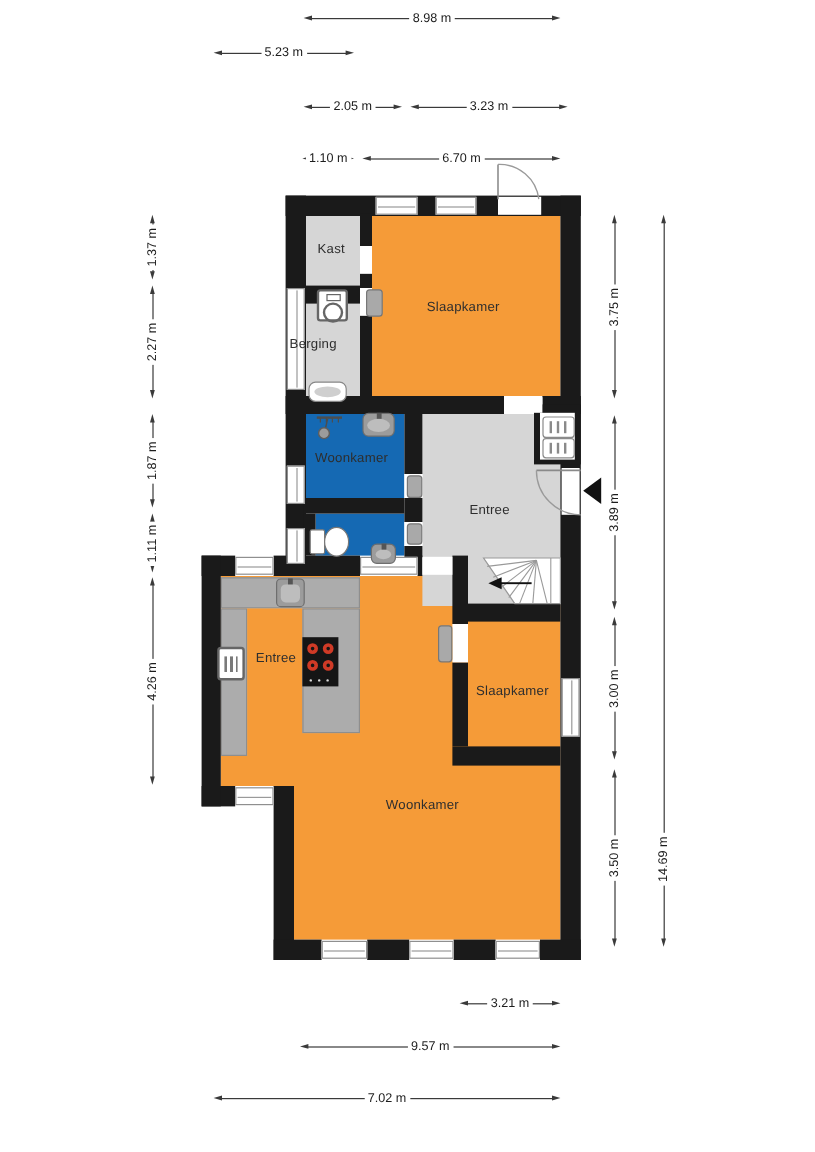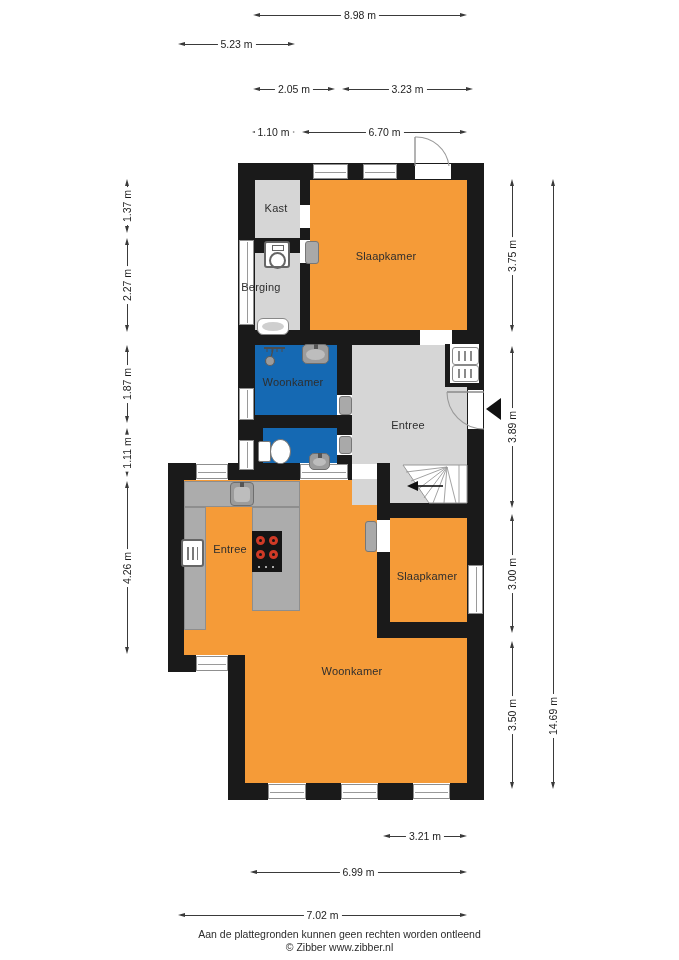--- a/index.html
+++ b/index.html
@@ -273,21 +273,21 @@
       <div class="dim h" style="left: 383px; top: 829px; width: 84px; height: 14px;">
         <div class="line-h"></div>
         <div class="arr ah-l"></div>
         <div class="arr ah-r"></div>
         <div class="lbl">3.21 m</div>
       </div>
       <div class="dim h" style="left: 250px; top: 865px; width: 217px; height: 14px;">
         <div class="line-h"></div>
         <div class="arr ah-l"></div>
         <div class="arr ah-r"></div>
-        <div class="lbl">6.99 m</div>
+        <div class="lbl">9.57 m</div>
       </div>
       <div class="dim h" style="left: 178px; top: 908px; width: 289px; height: 14px;">
         <div class="line-h"></div>
         <div class="arr ah-l"></div>
         <div class="arr ah-r"></div>
         <div class="lbl">7.02 m</div>
       </div>
       <div class="dim v" style="left: 120px; top: 179px; width: 14px; height: 54px;">
         <div class="line-v"></div>
         <div class="arr av-t"></div>
@@ -343,15 +343,13 @@
         <div class="lbl" style="top: 50%;">3.50 m</div>
       </div>
       <div class="dim v" style="left: 546px; top: 179px; width: 14px; height: 610px;">
         <div class="line-v"></div>
         <div class="arr av-t"></div>
         <div class="arr av-b"></div>
         <div class="lbl" style="top: 88%;">14.69 m</div>
       </div>
     </div>
 
-  <div class="footer" id="footer-disclaimer">Aan de plattegronden kunnen geen rechten worden ontleend</div>
-  <div class="footer" id="footer-credit">© Zibber www.zibber.nl</div>
 </div>
 
 </body></html>

